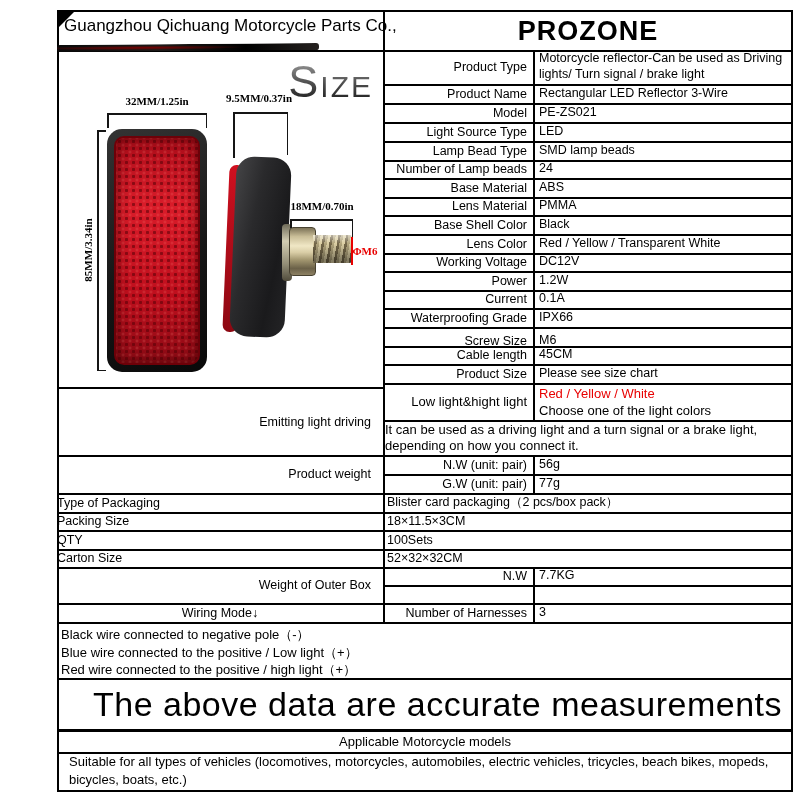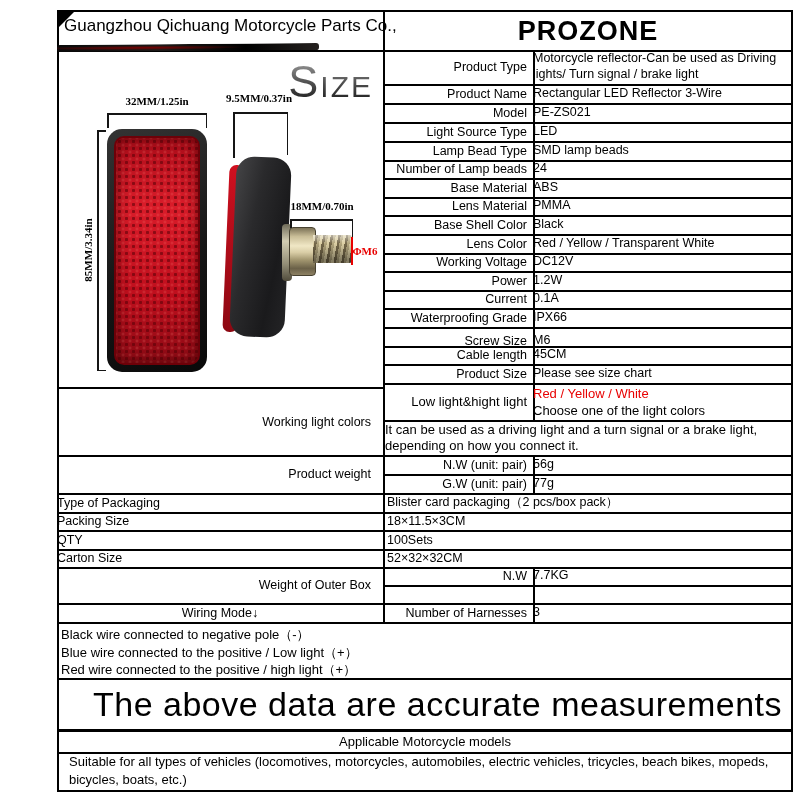--- a/index.html
+++ b/index.html
@@ -9,21 +9,21 @@
   .cell{position:absolute;}
   .company{font-size:17px;white-space:nowrap;}
   .brand{display:flex;align-items:center;justify-content:center;font-size:27px;font-weight:600;letter-spacing:1px;}
   .smudge{position:absolute;height:7px;border-radius:3px;transform:rotate(-.4deg);
     background:radial-gradient(ellipse at 32% 50%, #7a0000 0%, rgba(0,0,0,0) 42%),
                linear-gradient(90deg,#0a0a0a,#1d1a18 40%,#000 72%,#262220);}
   .corner{position:absolute;width:0;height:0;border-top:15px solid #000;border-right:15px solid transparent;}
   
   .srow{position:absolute;left:385px;width:406px;display:flex;align-items:center;font-size:12.5px;}
   .sl{width:142px;text-align:right;padding-right:6px;flex:none;}
-  .sv{flex:1;line-height:1.25;}
+  .sv{flex:1;padding-left:6px;line-height:1.25;}
   
   .brow{position:absolute;left:57px;width:734px;display:flex;align-items:center;font-size:12.5px;}
   .bl{width:318px;padding-right:6px;flex:none;}
   .bv{flex:1;padding-left:6px;}
   .span-label{position:absolute;display:flex;align-items:center;justify-content:flex-end;
     padding-right:6px;font-size:12.5px;box-sizing:border-box;}
   .center{display:flex;align-items:center;justify-content:center;text-align:left;}
   .red{color:#e80000;}
   .notes{position:absolute;font-size:13px;line-height:17.5px;}
   .statement{font-size:34px;letter-spacing:.5px;}
@@ -215,21 +215,21 @@
   </div>
   <div class="srow" style="top:346px;height:18px">
     <div class="sl">Cable length</div>
     <div class="sv">45CM</div>
   </div>
   <div class="srow" style="top:364px;height:19px">
     <div class="sl">Product Size</div>
     <div class="sv">Please see size chart</div>
   </div>
 
-  <div class="span-label" style="left:57px;top:389px;width:320px;height:66px">Working light colors</div>
+  <div class="span-label" style="left:57px;top:389px;width:320px;height:66px">Emitting light driving</div>
   <div class="srow" style="top:383px;height:37px;font-size:13px">
     <div class="sl">Low light&amp;hight light</div>
     <div class="sv" style="line-height:17px">
       <div class="red">Red / Yellow / White</div>
       <div>Choose one of the light colors</div>
     </div>
   </div>
   <div class="cell center" style="left:385px;top:422px;width:406px;height:31px;font-size:13px;line-height:16px">It can be used as a driving light and a turn signal or a brake light, depending on how you connect it.</div>
 
   <div class="span-label" style="left:57px;top:455px;width:320px;height:38px">Product weight</div>

